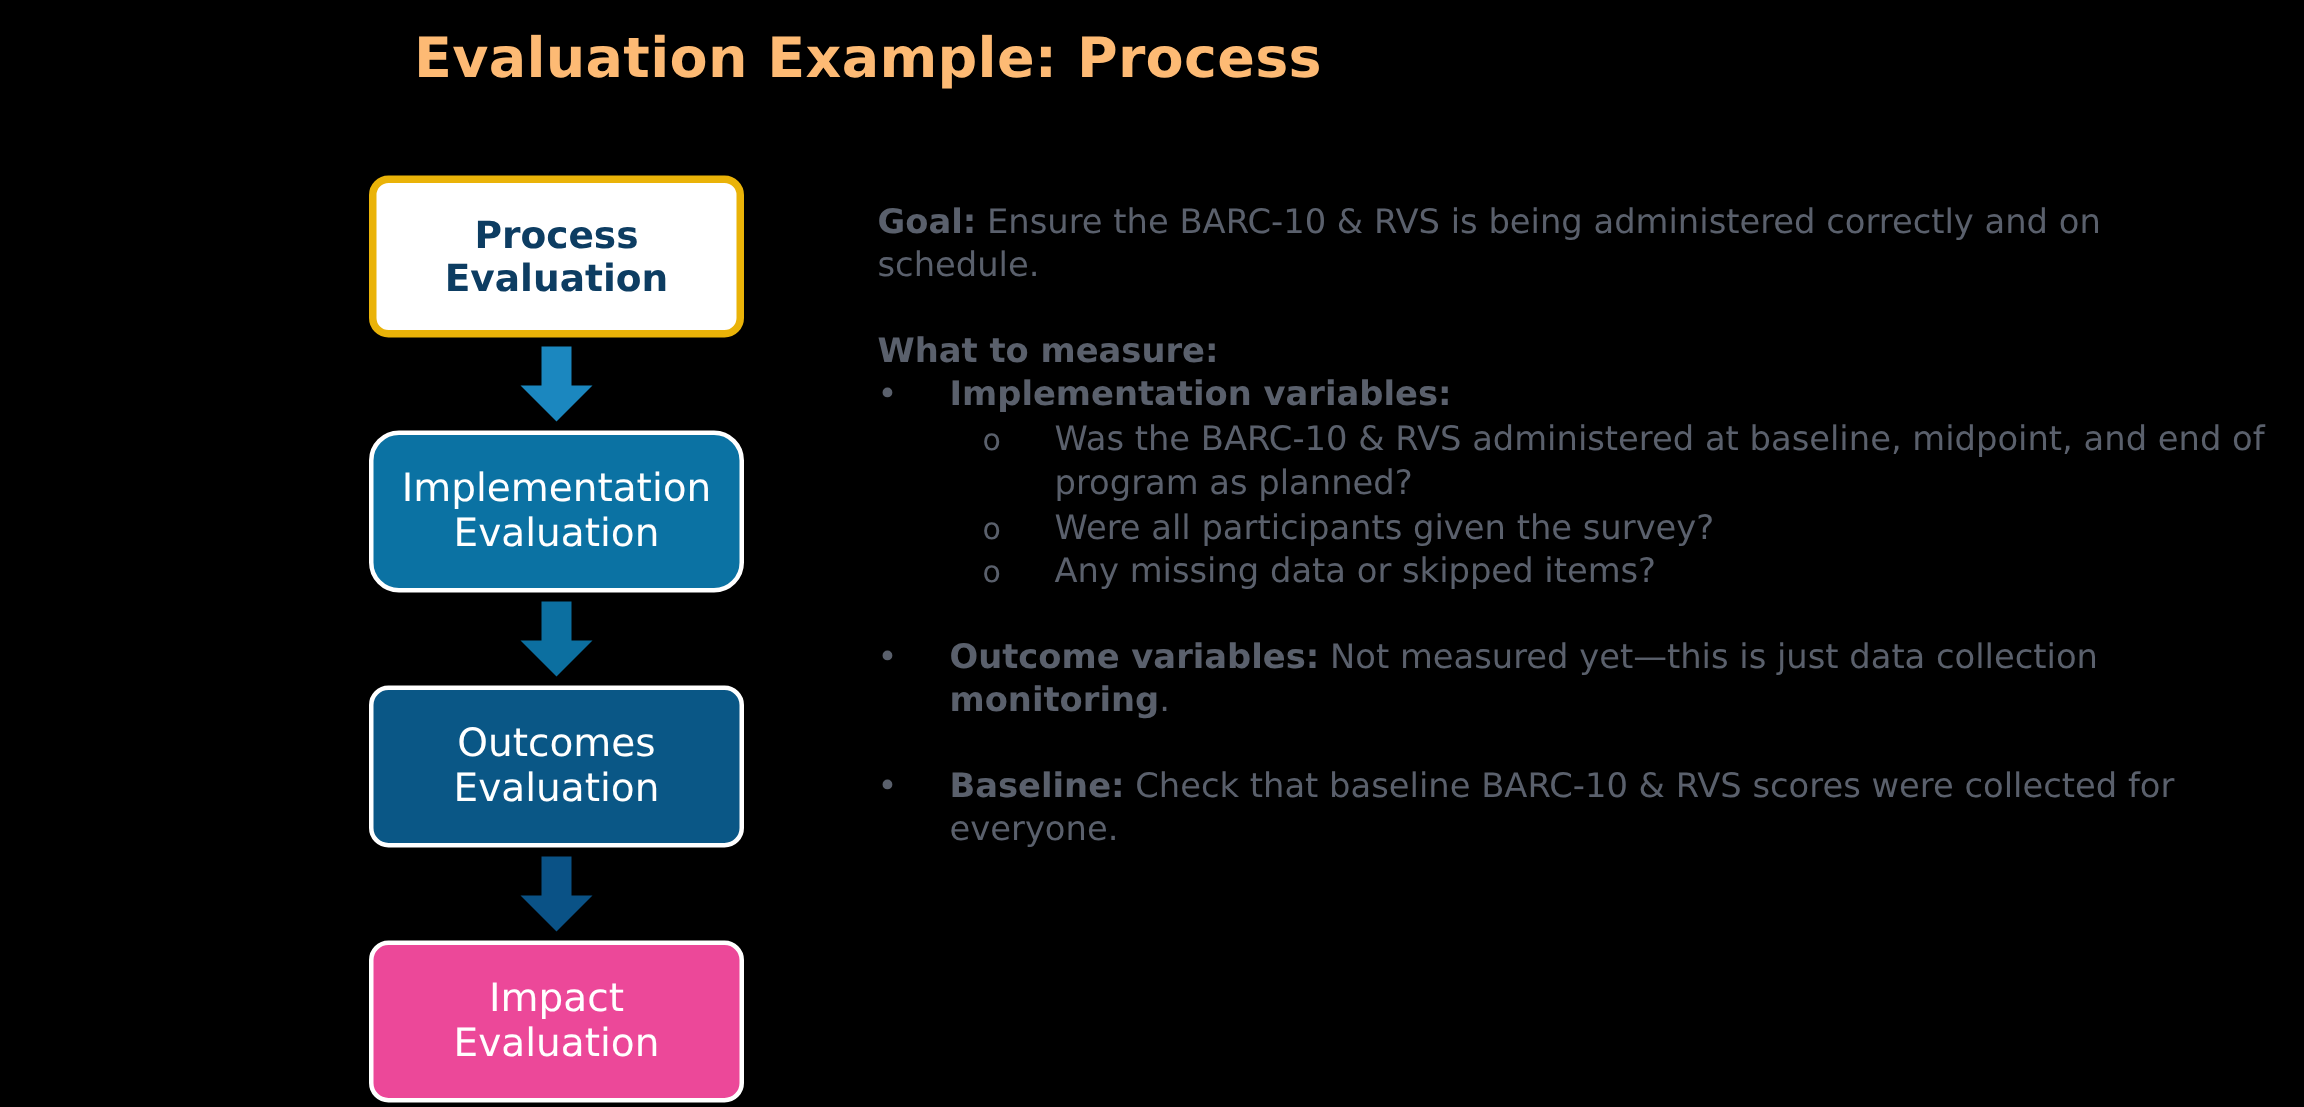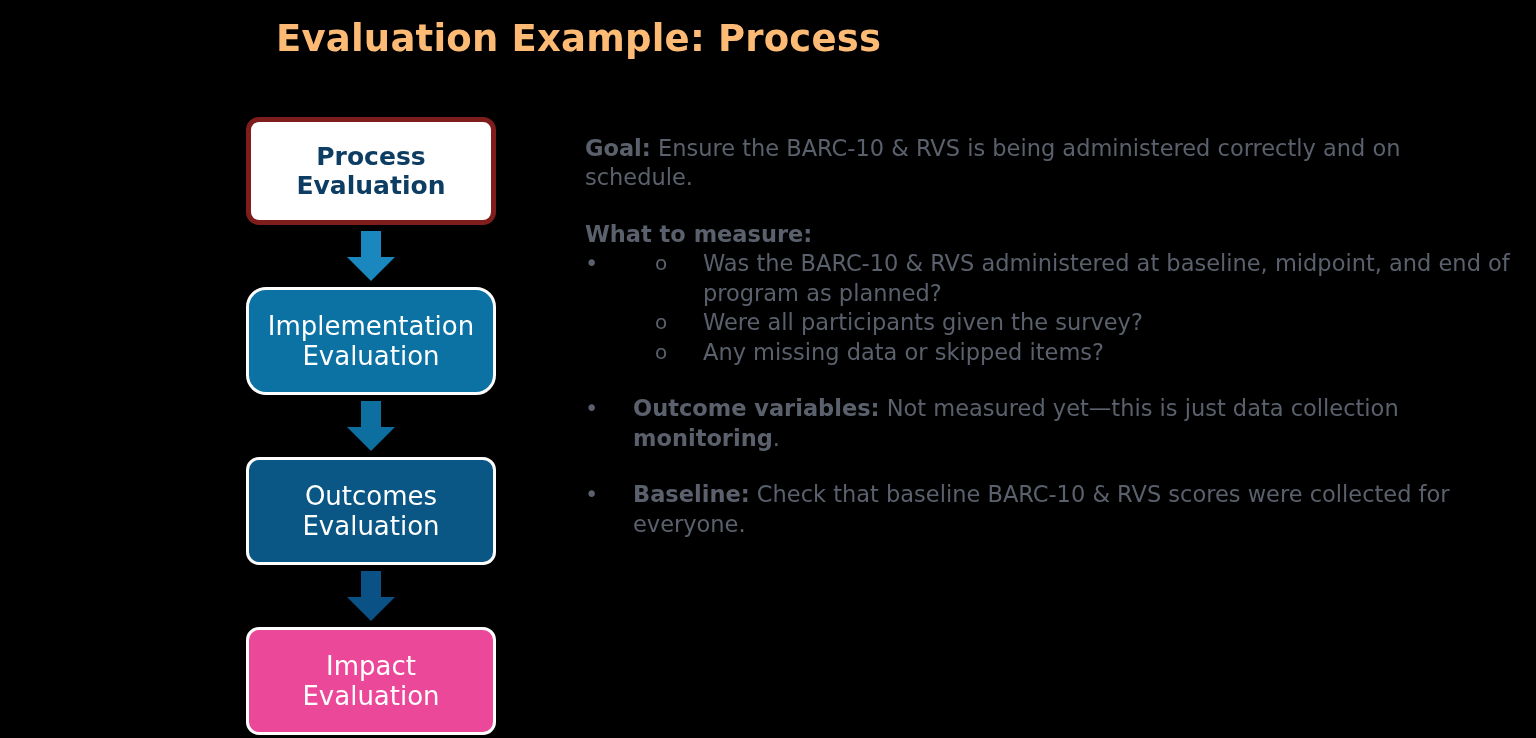--- a/index.html
+++ b/index.html
@@ -52,21 +52,21 @@
 
   .flow-box .flow-box-label {
     display: block;
     padding: 0 8px;
     white-space: pre-line;
   }
 
   
   .flow-box.box-process {
     background: #ffffff;
-    border: 5px solid #7f1d1d;
+    border: 5px solid #eab308;
     color: #0d3d62;
     font-weight: 700;
     font-size: 25px;
   }
 
   
   .flow-box.box-filled {
     border: 3px solid #ffffff;
     color: #ffffff;
     font-weight: 400;
@@ -185,21 +185,21 @@
 
 <div id="body-copy">
 
   <p class="para"><span class="b">Goal:</span><span> Ensure the BARC-10 &amp; RVS is being administered correctly and on schedule.</span></p>
 
   <div class="gap-md"></div>
 
   <p class="para"><span class="b">What to measure:</span></p>
 
   <div class="bullet-l1">
-    <span class="marker">•</span>
+    <span class="marker">•</span><span class="b">Implementation variables:</span>
   </div>
 
   <div class="bullet-l2">
     <span class="marker">o</span><span>Was the BARC-10 &amp; RVS administered at baseline, midpoint, and end of program as planned?</span>
   </div>
 
   <div class="bullet-l2">
     <span class="marker">o</span><span>Were all participants given the survey?</span>
   </div>
 

